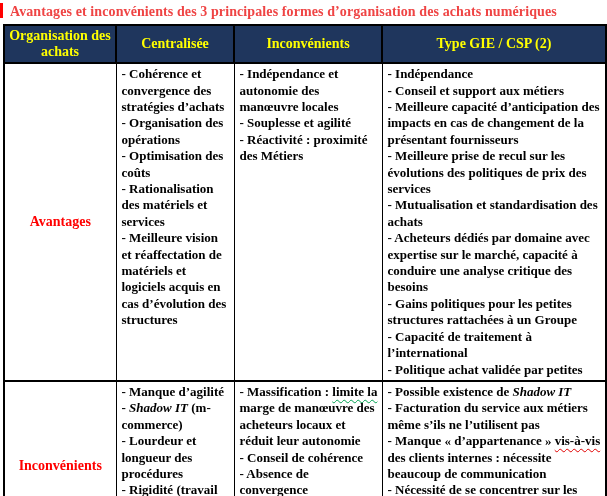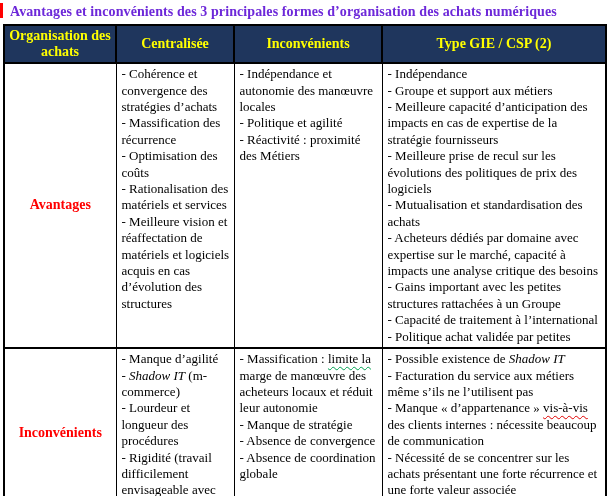--- a/index.html
+++ b/index.html
@@ -7,40 +7,41 @@
     position:relative;
     width:607px;height:496px;
     background:#fff;
     font-family:"Liberation Serif","DejaVu Serif",serif;
     color:#000;
     overflow:hidden;
   }
   .title-row{position:relative;height:24px;padding-left:10px;display:flex;align-items:center;}
   .red-bar{position:absolute;left:0;top:3px;width:3px;height:15px;background:#FF0000;}
   .title{
-    margin:0;font-size:14px;font-weight:bold;color:#6d28d9;
+    margin:0;font-size:14px;font-weight:bold;color:#ef4444;
     white-space:nowrap;letter-spacing:0.1px;
   }
   table.matrix{
     border-collapse:collapse;table-layout:fixed;
     width:602px;margin-left:3px;
     border:2px solid #000;
   }
   .matrix th{
     background:#1F365D;color:#FFFF00;
     font-size:14px;font-weight:bold;text-align:center;
     border:2px solid #000;
     padding:2px 3px;height:30px;line-height:1.15;
   }
   .matrix td{
     border-left:1px solid #000;border-right:1px solid #000;
     border-top:2px solid #000;border-bottom:2px solid #000;
     padding:2px 4px 2px 5px;
     font-size:13px;line-height:16.4px;
     vertical-align:top;
+    font-weight:bold;
   }
   .matrix td.label-cell{
     vertical-align:middle;text-align:center;
     font-weight:bold;color:#FF0000;font-size:14px;
     padding:0 2px;
   }
   tr.row-adv  td{height:279px;}
   tr.row-disadv td{height:132px;}
   .cell-line{margin:0;}
   .wavy-green{text-decoration:underline wavy #00A050;text-decoration-thickness:1px;text-underline-offset:3px;}
@@ -69,53 +70,53 @@
         <th>Centralisée</th>
         <th>Inconvénients</th>
         <th>Type GIE / CSP (2)</th>
       </tr>
     </thead>
     <tbody>
       <tr class="row-adv">
         <td class="label-cell">Avantages</td>
         <td>
             <div class="cell-line"><span>- Cohérence et convergence des stratégies d’achats</span></div>
-            <div class="cell-line"><span>- Massification des récurrence</span></div>
+            <div class="cell-line"><span>- Organisation des opérations</span></div>
             <div class="cell-line"><span>- Optimisation des coûts</span></div>
             <div class="cell-line"><span>- Rationalisation des matériels et services</span></div>
             <div class="cell-line"><span>- Meilleure vision et réaffectation de matériels et logiciels acquis en cas d’évolution des structures</span></div>
           </td>
         <td>
             <div class="cell-line"><span>- Indépendance et autonomie des manœuvre locales</span></div>
-            <div class="cell-line"><span>- Politique et agilité</span></div>
+            <div class="cell-line"><span>- Souplesse et agilité</span></div>
             <div class="cell-line"><span>- Réactivité : proximité des Métiers</span></div>
           </td>
         <td>
             <div class="cell-line"><span>- Indépendance</span></div>
-            <div class="cell-line"><span>- Groupe et support aux métiers</span></div>
-            <div class="cell-line"><span>- Meilleure capacité d’anticipation des impacts en cas de expertise de la stratégie fournisseurs</span></div>
-            <div class="cell-line"><span>- Meilleure prise de recul sur les évolutions des politiques de prix des logiciels</span></div>
+            <div class="cell-line"><span>- Conseil et support aux métiers</span></div>
+            <div class="cell-line"><span>- Meilleure capacité d’anticipation des impacts en cas de changement de la présentant fournisseurs</span></div>
+            <div class="cell-line"><span>- Meilleure prise de recul sur les évolutions des politiques de prix des services</span></div>
             <div class="cell-line"><span>- Mutualisation et standardisation des achats</span></div>
-            <div class="cell-line"><span>- Acheteurs dédiés par domaine avec expertise sur le marché, capacité à impacts une analyse critique des besoins</span></div>
-            <div class="cell-line"><span>- Gains important avec les petites structures rattachées à un Groupe</span></div>
+            <div class="cell-line"><span>- Acheteurs dédiés par domaine avec expertise sur le marché, capacité à conduire une analyse critique des besoins</span></div>
+            <div class="cell-line"><span>- Gains politiques pour les petites structures rattachées à un Groupe</span></div>
             <div class="cell-line"><span>- Capacité de traitement à l’international</span></div>
             <div class="cell-line"><span>- Politique achat validée par petites</span></div>
           </td>
       </tr>
       <tr class="row-disadv">
         <td class="label-cell">Inconvénients</td>
         <td>
             <div class="cell-line"><span>- Manque d’agilité</span></div>
             <div class="cell-line"><span>- </span><span style="font-style: italic;">Shadow IT</span><span> (m-commerce)</span></div>
             <div class="cell-line"><span>- Lourdeur et longueur des procédures</span></div>
             <div class="cell-line"><span>- Rigidité (travail difficilement envisageable avec PME et </span></div>
           </td>
         <td>
             <div class="cell-line"><span>- Massification : </span><span class="wavy-green">limite la</span><span> marge de manœuvre des acheteurs locaux et réduit leur autonomie</span></div>
-            <div class="cell-line"><span>- Manque de stratégie</span></div>
+            <div class="cell-line"><span>- Conseil de cohérence</span></div>
             <div class="cell-line"><span>- Absence de convergence</span></div>
             <div class="cell-line"><span>- Absence de coordination globale</span></div>
           </td>
         <td>
             <div class="cell-line"><span>- Possible existence de </span><span style="font-style: italic;">Shadow IT</span></div>
             <div class="cell-line"><span>- Facturation du service aux métiers même s’ils ne l’utilisent pas</span></div>
             <div class="cell-line"><span>- Manque « d’appartenance » </span><span class="wavy-red">vis-à-vis</span><span> des clients internes : nécessite beaucoup de communication</span></div>
             <div class="cell-line"><span>- Nécessité de se concentrer sur les achats présentant une forte récurrence et une forte valeur associée</span></div>
           </td>
       </tr>

